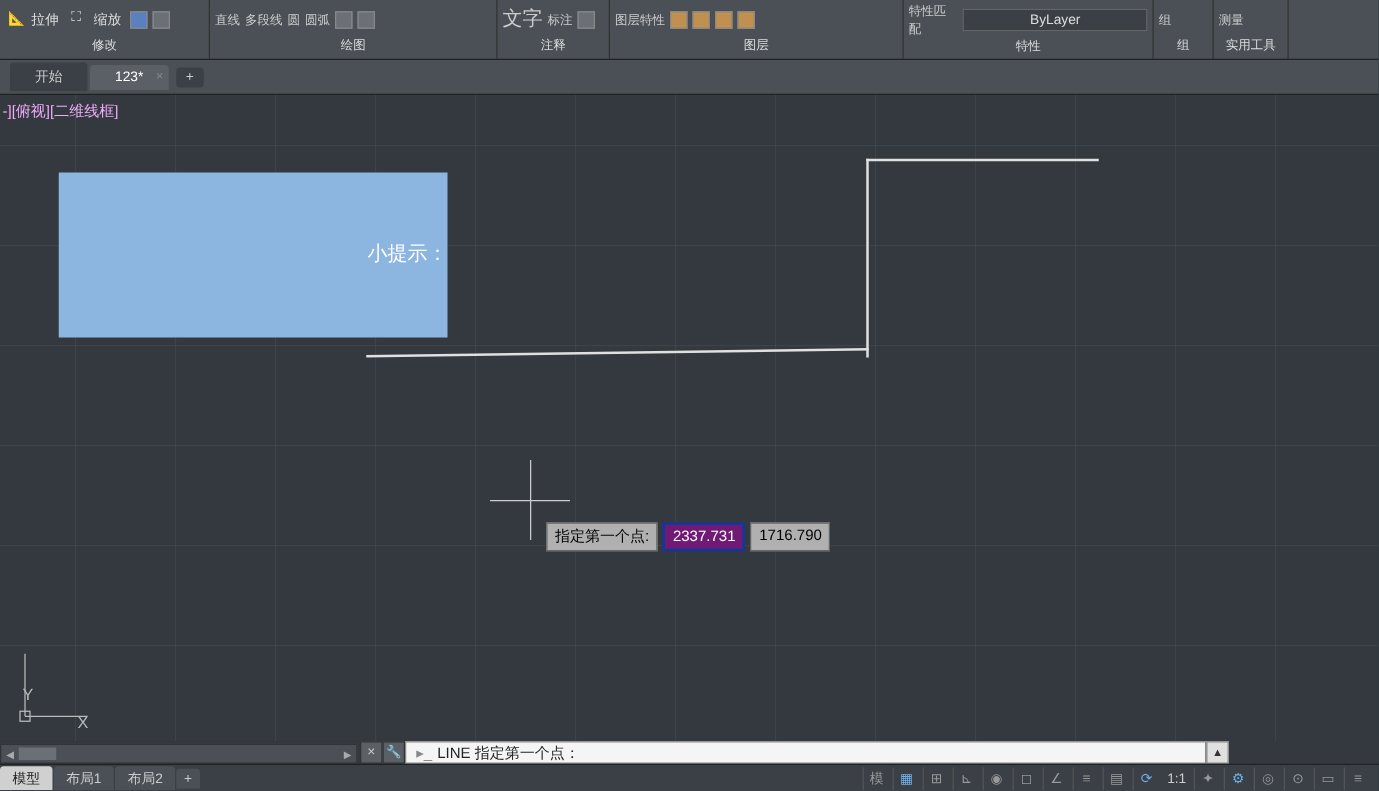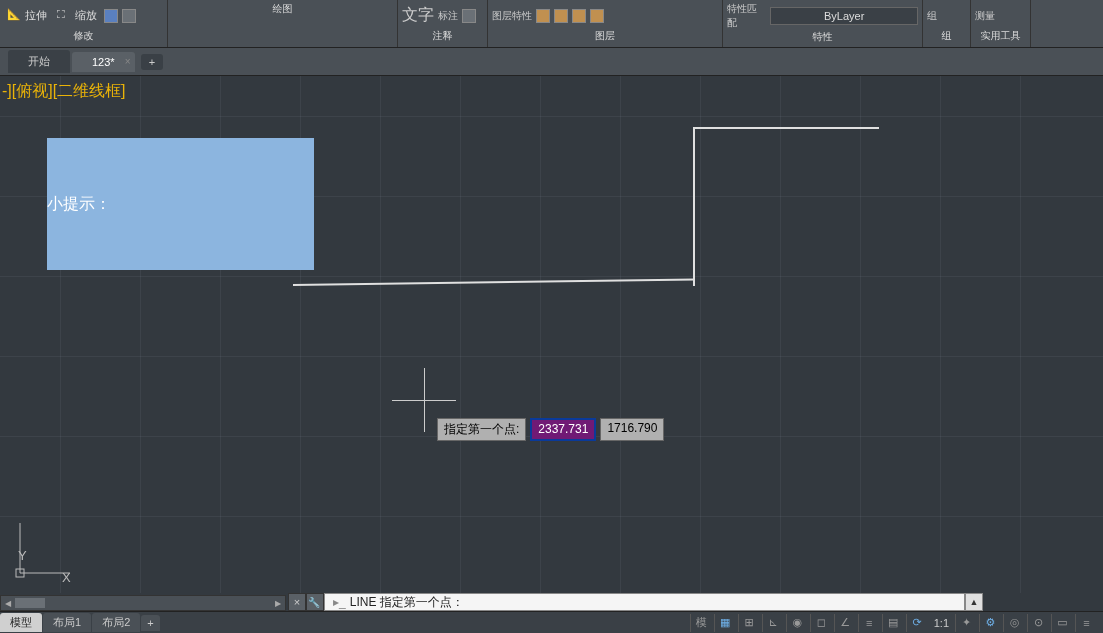--- a/index.html
+++ b/index.html
@@ -21,30 +21,30 @@
 .file-tab { padding: 4px 20px; background: #3a4046; margin-right: 2px; font-size: 11px; color: #ccc; cursor: pointer; position: relative; border-top-left-radius: 3px; border-top-right-radius: 3px; }
 .file-tab.active { background: #5a6066; color: #fff; }
 .tab-close { position: absolute; right: 4px; top: 4px; font-size: 10px; color: #888; }
 .tab-add { padding: 2px 8px; background: #3a4046; margin-left: 4px; color: #ccc; cursor: pointer; border-radius: 3px; }
 
 
 .canvas { position: absolute; top: 76px; left: 0; right: 0; bottom: 40px; background: #33393f; }
 .grid-v, .grid-h { position: absolute; background: rgba(120,130,140,0.15); }
 .grid-v { width: 1px; top: 0; bottom: 0; }
 .grid-h { height: 1px; left: 0; right: 0; }
-.viewport-label { position: absolute; top: 5px; left: 2px; font-size: 16px; color: #eab308; }
+.viewport-label { position: absolute; top: 5px; left: 2px; font-size: 12px; color: #f0abfc; }
 
 
 .draw-line { position: absolute; background: #e0e0e0; }
 .draw-h1 { top: 51px; left: 693px; width: 186px; height: 2px; }
 .draw-v1 { top: 51px; left: 693px; width: 2px; height: 159px; }
 .draw-diag { position: absolute; top: 208px; left: 293px; width: 402px; height: 2px; background: #e0e0e0; transform-origin: left center; transform: rotate(-0.8deg); }
 
 
-.hint-box { position: absolute; top: 62px; left: 47px; width: 267px; height: 132px; background: #8cb5df; color: #fff; display: flex; flex-direction: column; align-items: flex-start; justify-content: center; font-size: 16px; line-height: 2; }
+.hint-box { position: absolute; top: 62px; left: 47px; width: 311px; height: 132px; background: #8cb5df; color: #fff; display: flex; flex-direction: column; align-items: flex-end; justify-content: center; font-size: 16px; line-height: 2; }
 
 
 .crosshair-h { position: absolute; top: 324px; left: 392px; width: 64px; height: 1px; background: #ccc; }
 .crosshair-v { position: absolute; top: 292px; left: 424px; width: 1px; height: 64px; background: #ccc; }
 
 
 .dyn-input { position: absolute; top: 342px; left: 437px; display: flex; gap: 4px; }
 .dyn-label { background: #b0b0b0; color: #000; padding: 2px 6px; font-size: 12px; border: 1px solid #666; }
 .dyn-field { background: #b0b0b0; color: #000; padding: 2px 6px; font-size: 12px; border: 1px solid #666; min-width: 60px; text-align: center; }
 .dyn-field.active { color: #fff; background: #701a75; border: 2px solid #0a3a9a; }
@@ -83,20 +83,28 @@
       <span class="ribbon-btn">
           <span class="ribbon-icon">⛶</span>
           <span>缩放</span>
         </span>
       <span class="ribbon-small-icon" style="background:#5a80c0"></span>
       <span class="ribbon-small-icon"></span>
     </div>
     <div class="ribbon-panel-label">修改</div>
   </div>
   <div class="ribbon-panel" style="width:230px">
+    <div class="ribbon-panel-content">
+      <span style="font-size:10px;color:#ccc">直线</span>
+      <span style="font-size:10px;color:#ccc">多段线</span>
+      <span style="font-size:10px;color:#ccc">圆</span>
+      <span style="font-size:10px;color:#ccc">圆弧</span>
+      <span class="ribbon-small-icon"></span>
+      <span class="ribbon-small-icon"></span>
+    </div>
     <div class="ribbon-panel-label">绘图</div>
   </div>
   <div class="ribbon-panel" style="width:90px">
     <div class="ribbon-panel-content">
       <span style="font-size:16px;color:#ccc">文字</span>
       <span style="font-size:10px;color:#ccc">标注</span>
       <span class="ribbon-small-icon"></span>
     </div>
     <div class="ribbon-panel-label">注释</div>
   </div>

